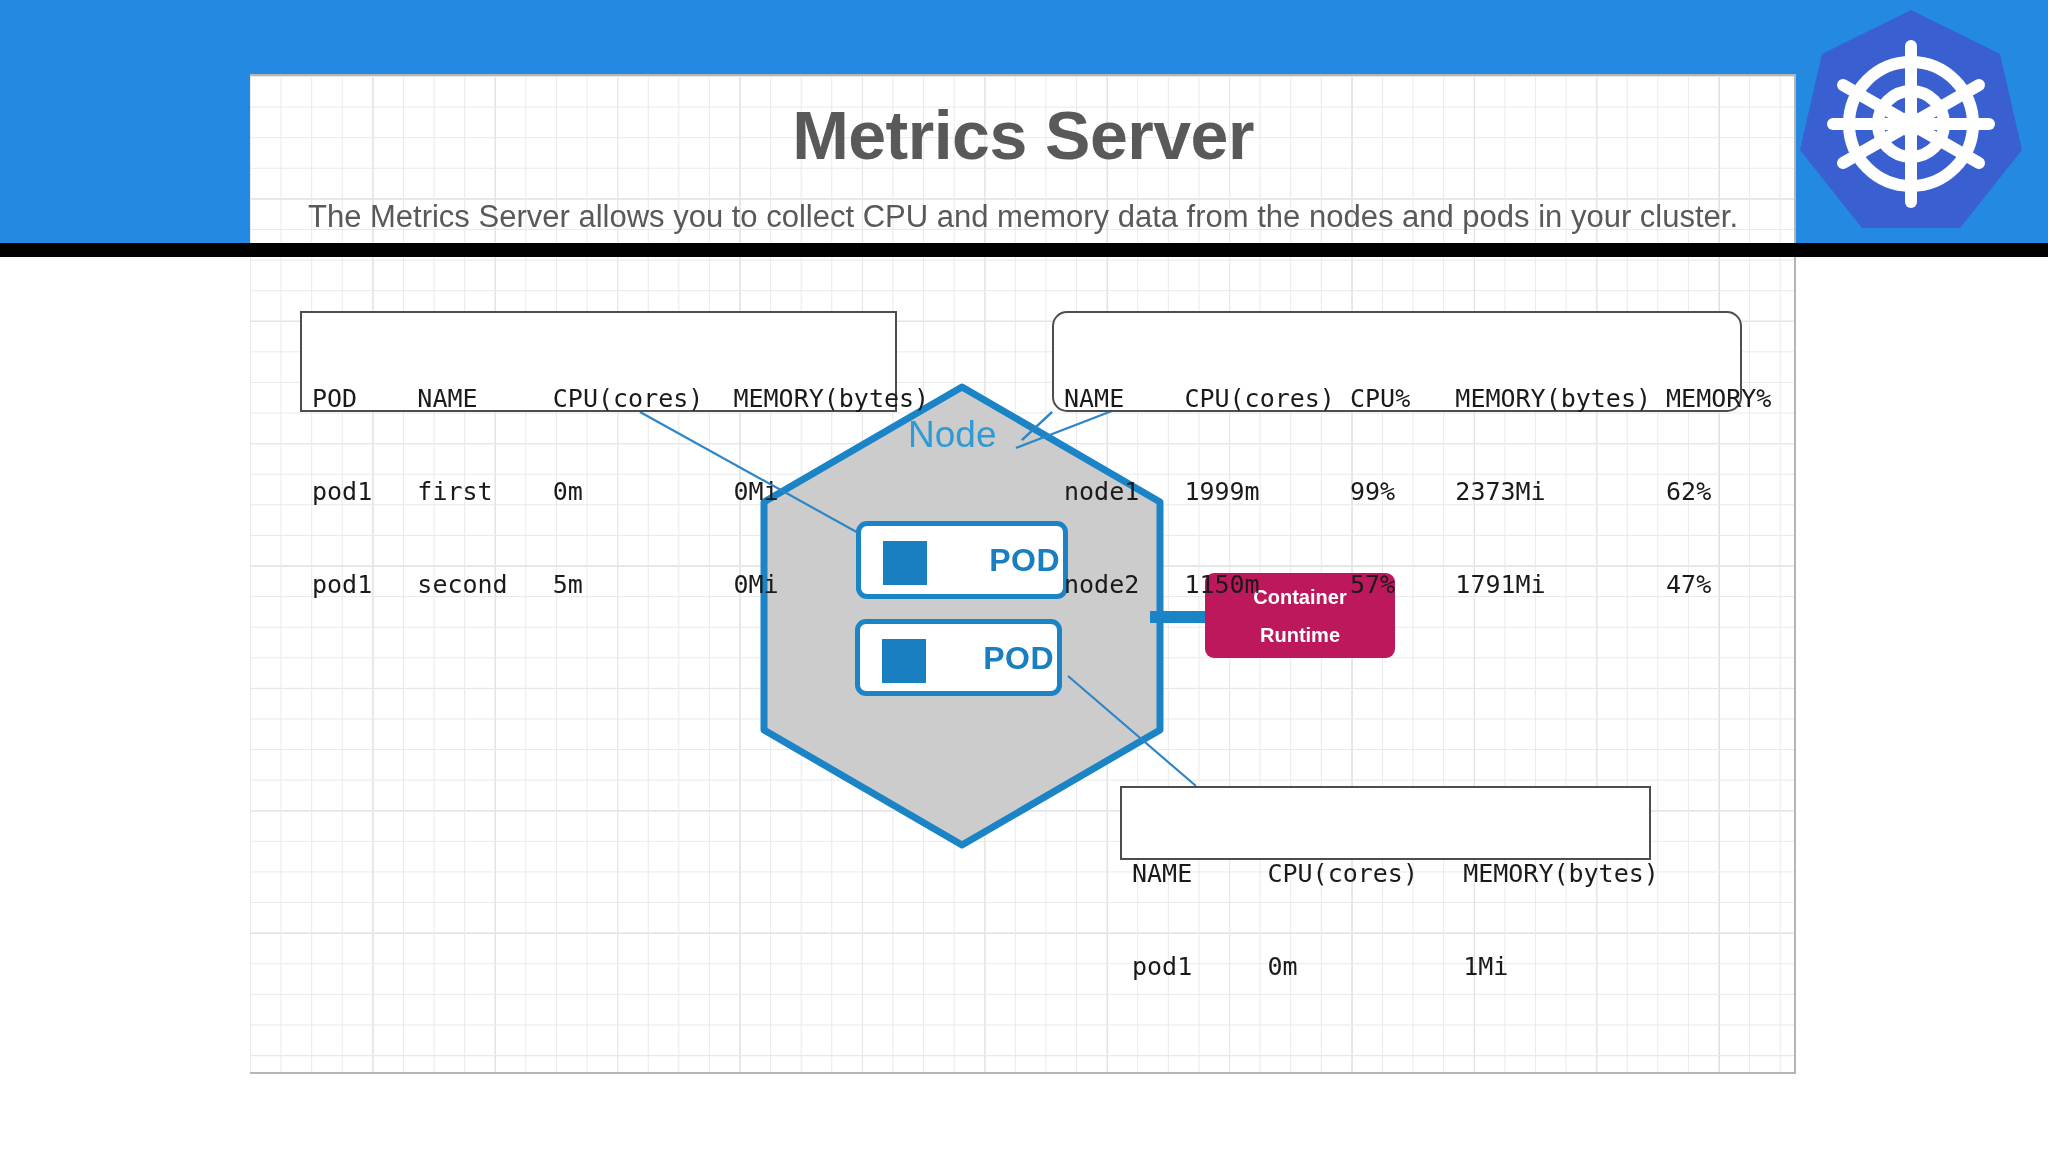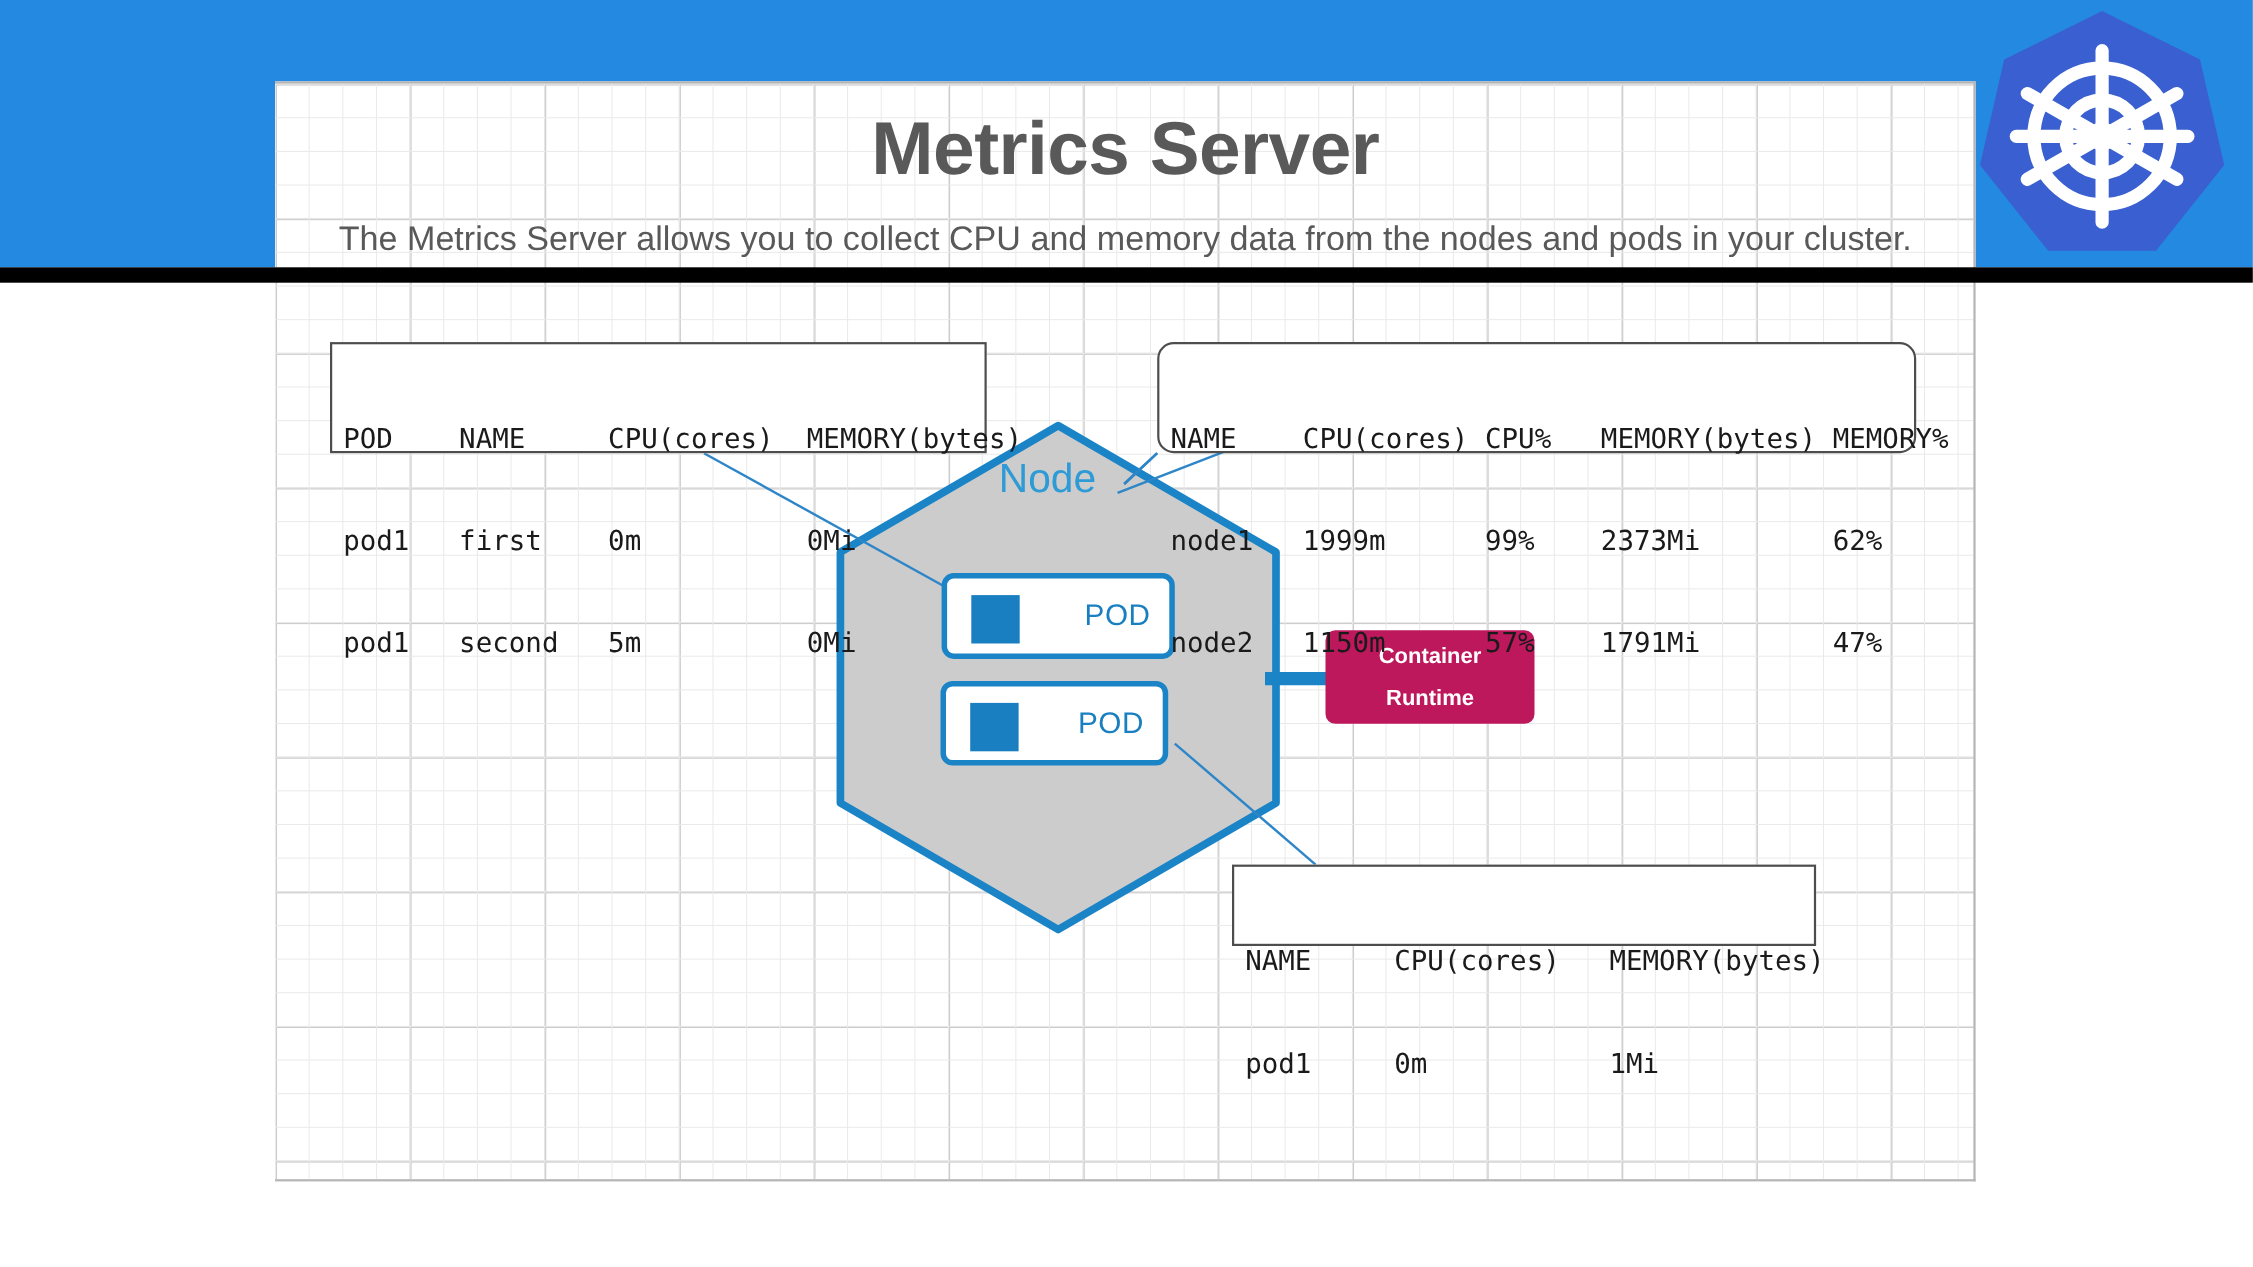--- a/index.html
+++ b/index.html
@@ -134,25 +134,25 @@
   #pod-box-1 { left: 856px; top: 521px; width: 212px; height: 78px; }
   #pod-box-2 { left: 855px; top: 619px; width: 207px; height: 77px; }
   .pod-swatch {
     position: absolute;
     left: 22px; top: 15px;
     width: 44px; height: 44px;
     background: #1a7fc1;
   }
   .pod-label {
     position: absolute;
-    right: 17px;
+    right: 3px;
     top: 50%;
     transform: translateY(-50%);
-    font-size: 27px;
-    font-weight: normal;
+    font-size: 32px;
+    font-weight: bold;
     color: #1a7fc1;
     letter-spacing: 0.5px;
   }
 
   
   #node-label {
     position: absolute;
     left: 908px;
     top: 414px;
     font-size: 37px;

